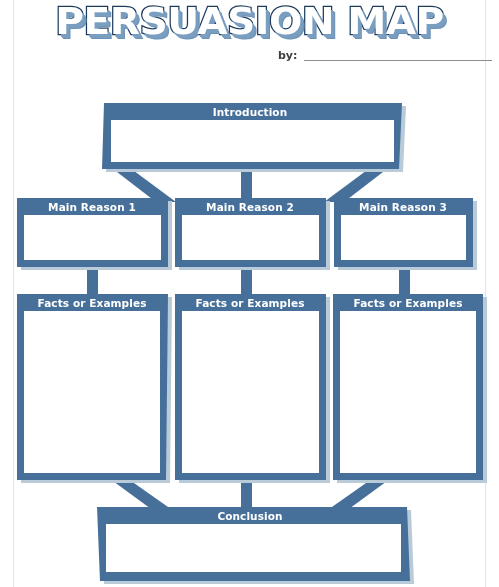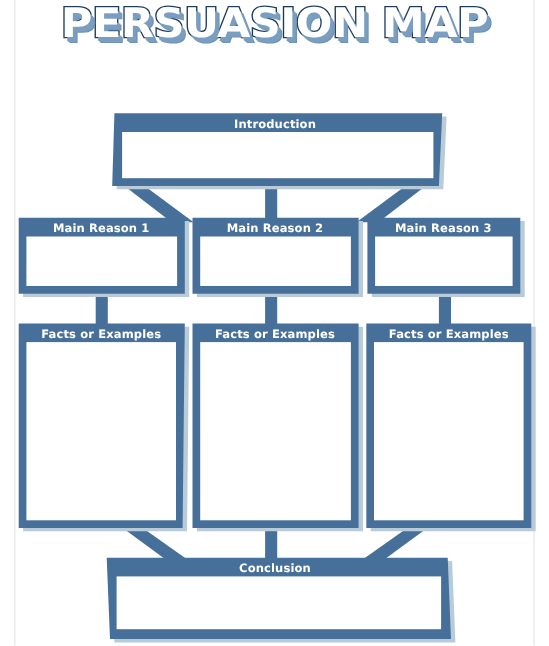--- a/index.html
+++ b/index.html
@@ -93,20 +93,23 @@
 </head>
 <body>
 
 <div id="page">
 
   <div class="page-edge left"></div>
   <div class="page-edge right"></div>
 
   <div id="title">PERSUASION MAP</div>
 
+  <div class="fieldrow" id="by-row">
+    <span>by:</span><span class="rule"></span>
+  </div>
 
 
   <svg id="diagram" viewBox="0 0 499 587">
 
     <g>
 
       <polygon points="104,162 122,162 176,202 156,202" fill="#46709a"></polygon>
 
       <polygon points="241,162 252,162 252,202 241,202" fill="#46709a"></polygon>
 

